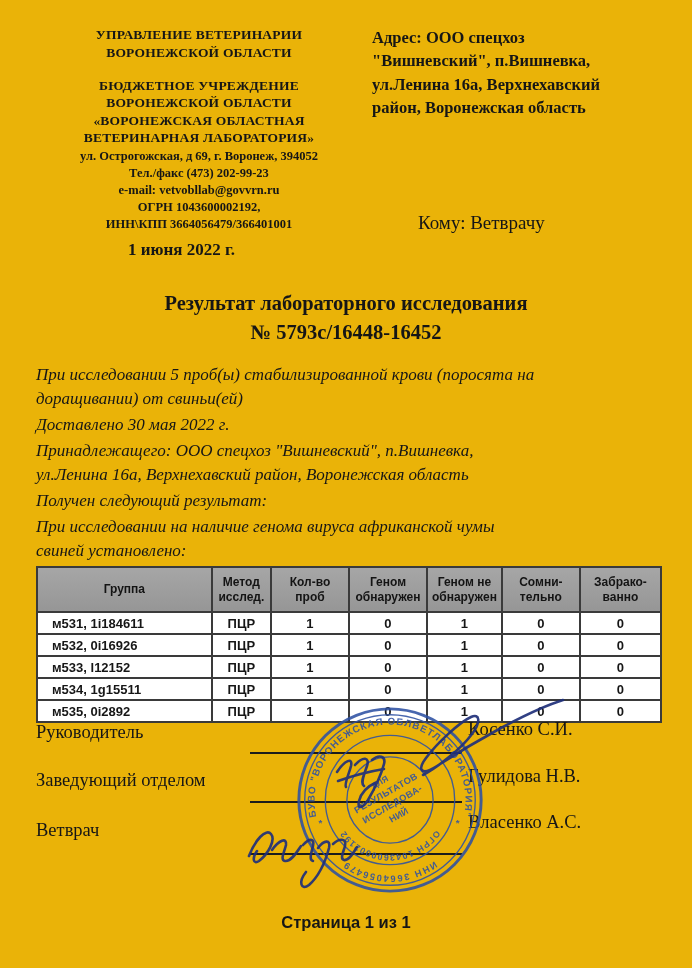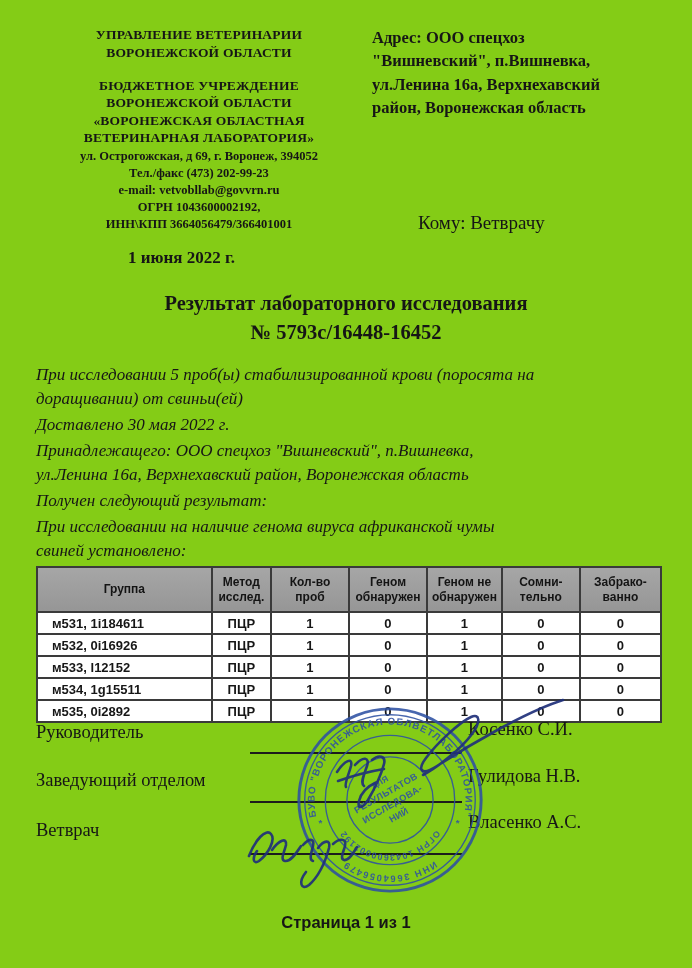--- a/index.html
+++ b/index.html
@@ -1,28 +1,28 @@
 <!DOCTYPE html>
 <html><head>
 <meta charset="utf-8">
 <style>
   * { margin:0; padding:0; box-sizing:border-box; }
   body { background:#e8e8e8; font-family:"Liberation Serif", serif; }
   .page {
     position:relative; width:692px; height:968px; margin:0 auto;
-    background:#84cc16; color:#161616; overflow:hidden;
+    background:#eab308; color:#161616; overflow:hidden;
   }
   .pre { white-space:pre-line; }
 
   
   .letterhead { position:absolute; left:40px; top:26px; width:318px; text-align:center; }
   .lh-dept { font-weight:bold; font-size:13.5px; line-height:1.3; letter-spacing:.2px; }
   .lh-inst { font-weight:bold; font-size:13.5px; line-height:1.28; margin-top:16px; letter-spacing:.2px; }
   .lh-contact { font-weight:bold; font-size:12.5px; line-height:1.35; margin-top:2px; }
-  .doc-date { position:absolute; left:128px; top:248px; font-weight:bold; font-size:17px; }
+  .doc-date { position:absolute; left:128px; top:240px; font-weight:bold; font-size:17px; }
 
   
   .recipient-address {
     position:absolute; left:372px; top:26px; width:272px;
     font-family:Liberation Serif, serif; font-weight:bold;
     font-size:16.5px; line-height:1.42;
   }
   .recipient-to { position:absolute; left:374px; top:212px; font-size:19px;margin-left:44px; }
 
   

